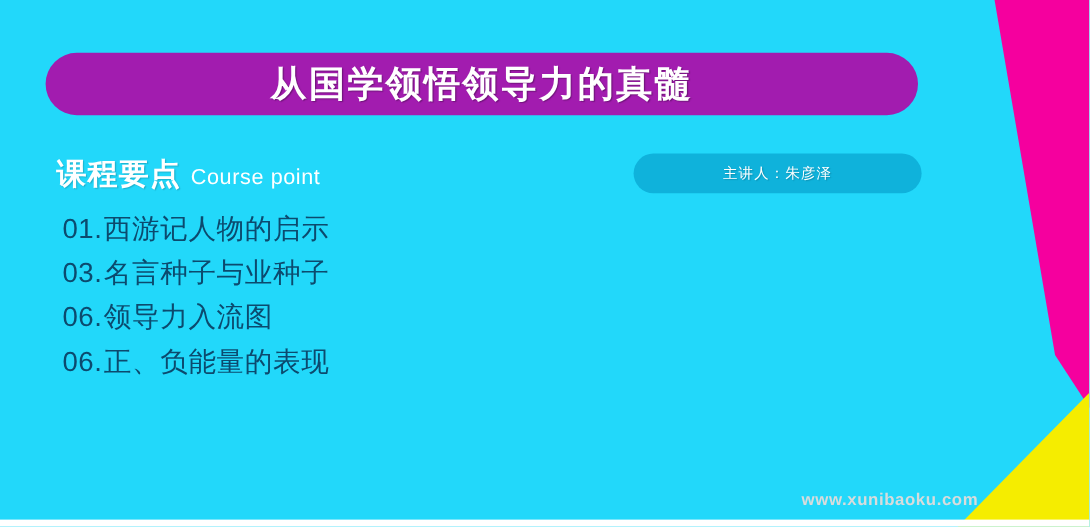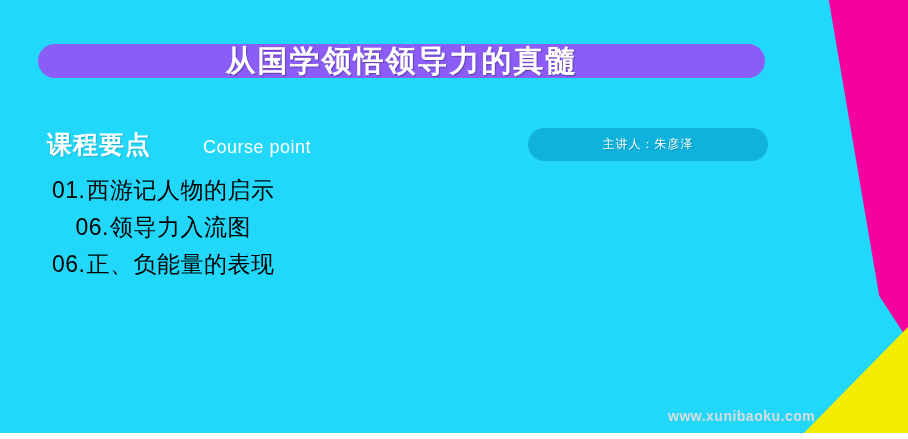--- a/index.html
+++ b/index.html
@@ -46,22 +46,22 @@
     height: 6px;
     background: #ffffff;
     z-index: 4;
   }
   
   .title-pill {
     position: absolute;
     left: 38px;
     top: 44px;
     width: 727px;
-    height: 34px;
-    background: #8b5cf6;
+    height: 52px;
+    background: #a21caf;
     border-radius: 26px;
     z-index: 2;
     display: flex;
     align-items: center;
     justify-content: center;
   }
   .title-text {
     color: #ffffff;
     font-size: 30px;
     font-weight: bold;
@@ -71,21 +71,20 @@
   }
   
   .heading {
     position: absolute;
     left: 47px;
     top: 128px;
     z-index: 2;
     display: flex;
     align-items: baseline;
     white-space: nowrap;
-    gap: 44px;
   }
   .heading-cn {
     color: #ffffff;
     font-size: 25px;
     font-weight: bold;
     letter-spacing: 1px;
     text-shadow: 1px 1px 1px rgba(0,0,0,0.18);
   }
   .heading-en {
     color: #ffffff;
@@ -119,26 +118,25 @@
   .point-list {
     position: absolute;
     left: 52px;
     top: 172px;
     z-index: 2;
     margin: 0;
     padding: 0;
     list-style: none;
   }
   .point-item {
-    color: #000000;
+    color: #0c4a6e;
     font-size: 23px;
     line-height: 37px;
     letter-spacing: 0.5px;
     white-space: nowrap;
-    text-align: center;
   }
   .point-num {
     margin-right: 1px;
   }
   
   .watermark {
     position: absolute;
     left: 668px;
     top: 408px;
     z-index: 3;
@@ -168,20 +166,23 @@
 
   <div class="speaker-badge">
     <span class="speaker-text">主讲人：朱彦泽</span>
   </div>
 
   <ul class="point-list">
     <li class="point-item">
       <span class="point-num">01.</span><span>西游记人物的启示</span>
     </li>
     <li class="point-item">
+      <span class="point-num">03.</span><span>名言种子与业种子</span>
+    </li>
+    <li class="point-item">
       <span class="point-num">06.</span><span>领导力入流图</span>
     </li>
     <li class="point-item">
       <span class="point-num">06.</span><span>正、负能量的表现</span>
     </li>
   </ul>
 
   <div class="watermark">www.xunibaoku.com</div>
 
   <div class="bottom-strip"></div>

